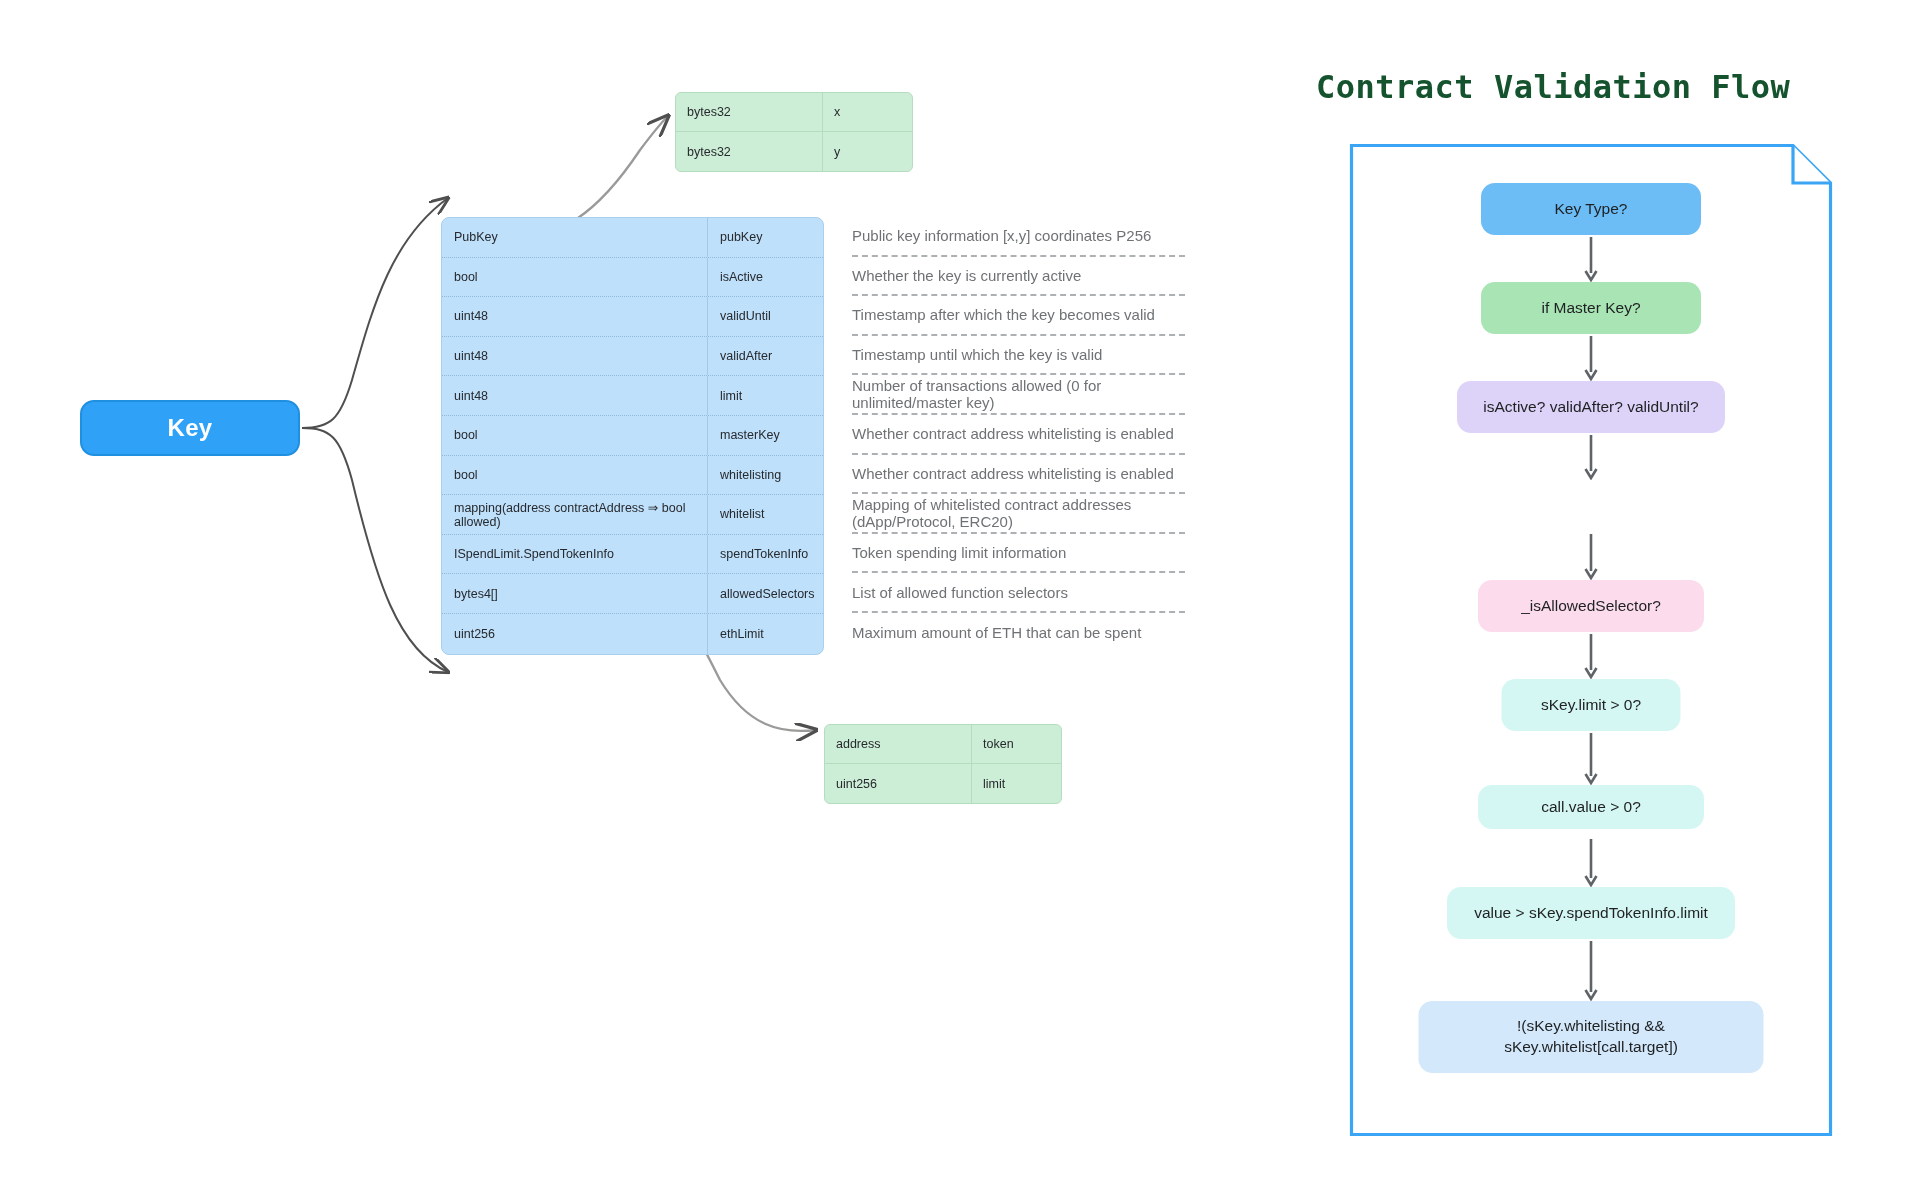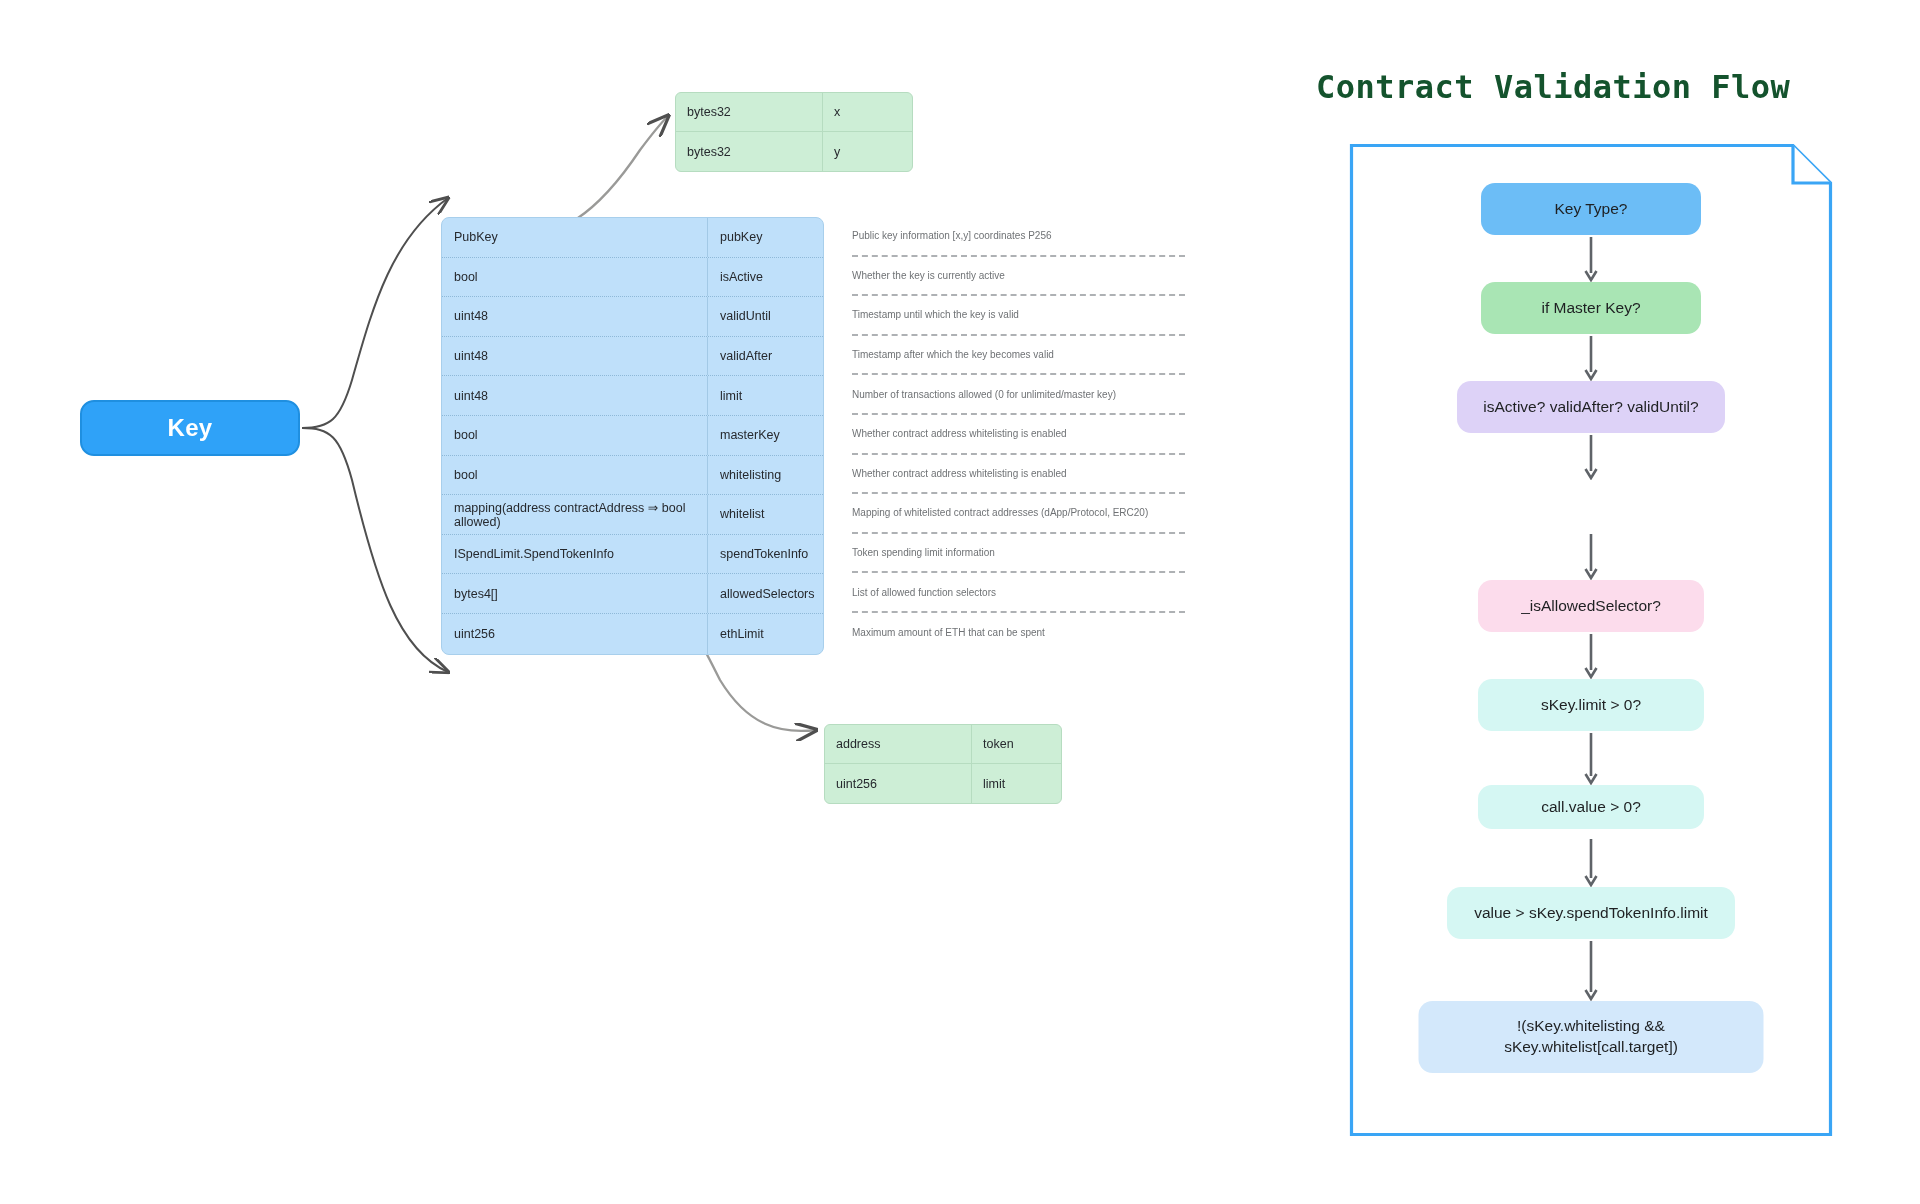--- a/index.html
+++ b/index.html
@@ -95,21 +95,21 @@
   #desc-column {
     position: absolute;
     left: 852px;
     top: 217px;
     width: 333px;
   }
   #desc-column .desc-row {
     height: 39.6px;
     display: flex;
     align-items: center;
-    font-size: 10px;
+    font-size: 15px;
     color: #6f7275;
     border-bottom: 2px dashed #aeb1b4;
     box-sizing: border-box;
   }
   #desc-column .desc-row:last-child { border-bottom: none; }
 
   
   .green-table {
     position: absolute;
     border: 1px solid #b6dcc0;
@@ -265,22 +265,22 @@
       </div>
       <div class="row">
         <div class="cell-type">uint256</div>
         <div class="cell-name">ethLimit</div>
       </div>
     </div>
 
   <div id="desc-column">
       <div class="desc-row">Public key information [x,y] coordinates P256</div>
       <div class="desc-row">Whether the key is currently active</div>
+      <div class="desc-row">Timestamp after which the key becomes valid</div>
       <div class="desc-row">Timestamp until which the key is valid</div>
-      <div class="desc-row">Timestamp after which the key becomes valid</div>
       <div class="desc-row">Number of transactions allowed (0 for unlimited/master key)</div>
       <div class="desc-row">Whether contract address whitelisting is enabled</div>
       <div class="desc-row">Whether contract address whitelisting is enabled</div>
       <div class="desc-row">Mapping of whitelisted contract addresses (dApp/Protocol, ERC20)</div>
       <div class="desc-row">Token spending limit information</div>
       <div class="desc-row">List of allowed function selectors</div>
       <div class="desc-row">Maximum amount of ETH that can be spent</div>
     </div>
 
   <div id="pubkey-struct-table" class="green-table">
@@ -332,21 +332,21 @@
         </svg>
         <svg class="flow-arrow" viewBox="0 0 20 48" style="top: 389px; height: 48px;">
           <path d="M10,2 L10,39" stroke="#5f6368" stroke-width="2.6" fill="none"></path>
           <path d="M4.5,37 L10,46 L15.5,37" stroke="#5f6368" stroke-width="2.6" fill="none"></path>
         </svg>
         <div class="flow-node" style="top: 437px; width: 226px; height: 52px; background: rgb(252, 220, 236); white-space: pre-line;">_isAllowedSelector?</div>
         <svg class="flow-arrow" viewBox="0 0 20 47" style="top: 489px; height: 47px;">
           <path d="M10,2 L10,38" stroke="#5f6368" stroke-width="2.6" fill="none"></path>
           <path d="M4.5,36 L10,45 L15.5,36" stroke="#5f6368" stroke-width="2.6" fill="none"></path>
         </svg>
-        <div class="flow-node" style="top: 536px; width: 226px; height: 52px; background: rgb(213, 247, 243); white-space: pre-line;">sKey.limit &gt; 0?</div>
+        <div class="flow-node" style="top: 536px; width: 179px; height: 52px; background: rgb(213, 247, 243); white-space: pre-line;">sKey.limit &gt; 0?</div>
         <svg class="flow-arrow" viewBox="0 0 20 54" style="top: 588px; height: 54px;">
           <path d="M10,2 L10,45" stroke="#5f6368" stroke-width="2.6" fill="none"></path>
           <path d="M4.5,43 L10,52 L15.5,43" stroke="#5f6368" stroke-width="2.6" fill="none"></path>
         </svg>
         <div class="flow-node" style="top: 642px; width: 226px; height: 44px; background: rgb(213, 247, 243); white-space: pre-line;">call.value &gt; 0?</div>
         <svg class="flow-arrow" viewBox="0 0 20 50" style="top: 694px; height: 50px;">
           <path d="M10,2 L10,41" stroke="#5f6368" stroke-width="2.6" fill="none"></path>
           <path d="M4.5,39 L10,48 L15.5,39" stroke="#5f6368" stroke-width="2.6" fill="none"></path>
         </svg>
         <div class="flow-node" style="top: 744px; width: 288px; height: 52px; background: rgb(213, 247, 243); white-space: pre-line;">value &gt; sKey.spendTokenInfo.limit</div>

